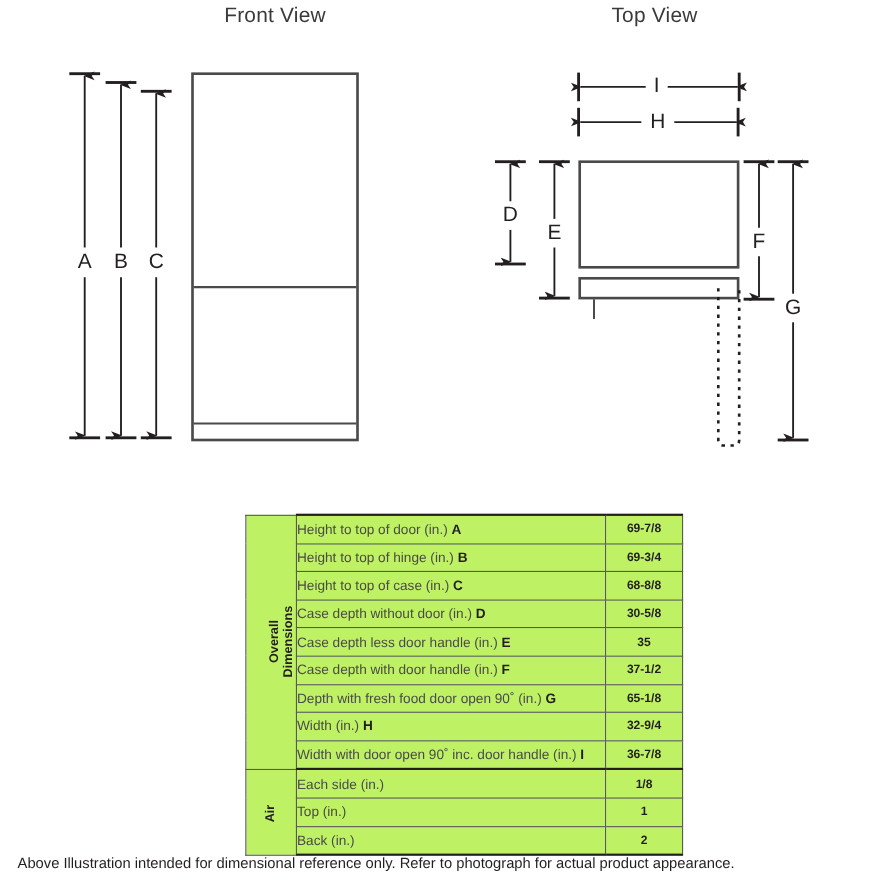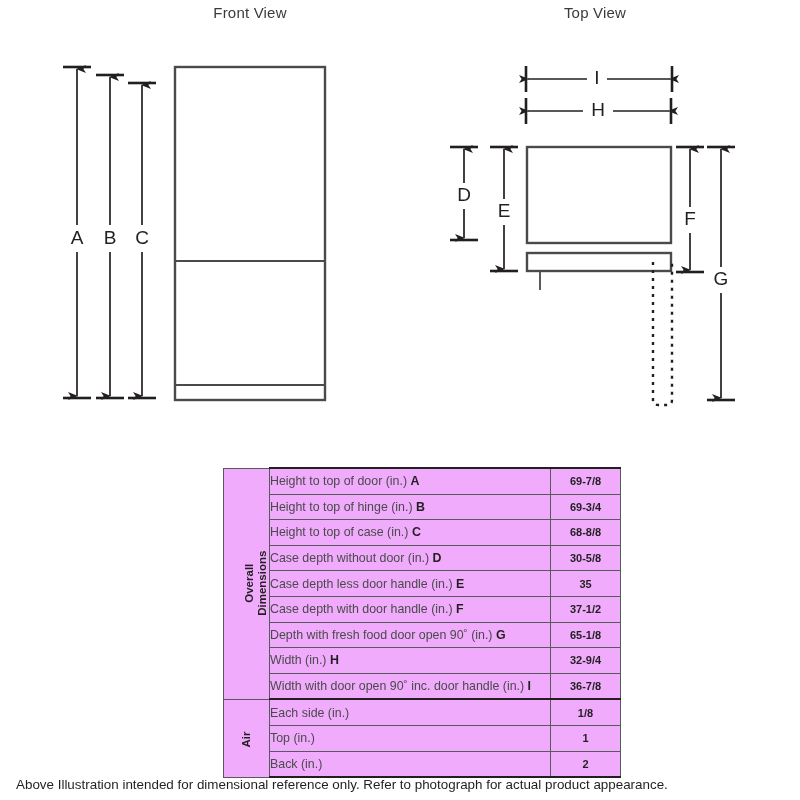--- a/index.html
+++ b/index.html
@@ -12,21 +12,21 @@
     height: 800px;
     position: relative;
     font-family: "Liberation Sans", sans-serif;
     color: #231f20;
     overflow: hidden;
   }
 
   
   .view-title {
     position: absolute;
-    font-size: 15px;
+    font-size: 19px;
     color: #3a3a3a;
     text-align: center;
     white-space: nowrap;
     letter-spacing: 0.2px;
   }
   #front-view-title { left: 150px; top: 4px; width: 200px; }
   #top-view-title   { left: 495px; top: 4px; width: 200px; }
 
   
   #drawing {
@@ -53,21 +53,21 @@
   table.spec {
     border-collapse: collapse;
     width: 395px;
     table-layout: fixed;
   }
   table.spec td {
     border: 1px solid #58595b;
     padding: 0;
     height: 24.6px;
     vertical-align: middle;
-    background: #f0abfc;
+    background: #bef264;
   }
   td.grp {
     width: 45px;
     border-left: 2px solid #231f20;
     border-top: 2px solid #231f20;
     border-bottom: 2px solid #231f20;
     border-right: 2px solid #231f20;
     text-align: center;
   }
   td.grp .rot {

